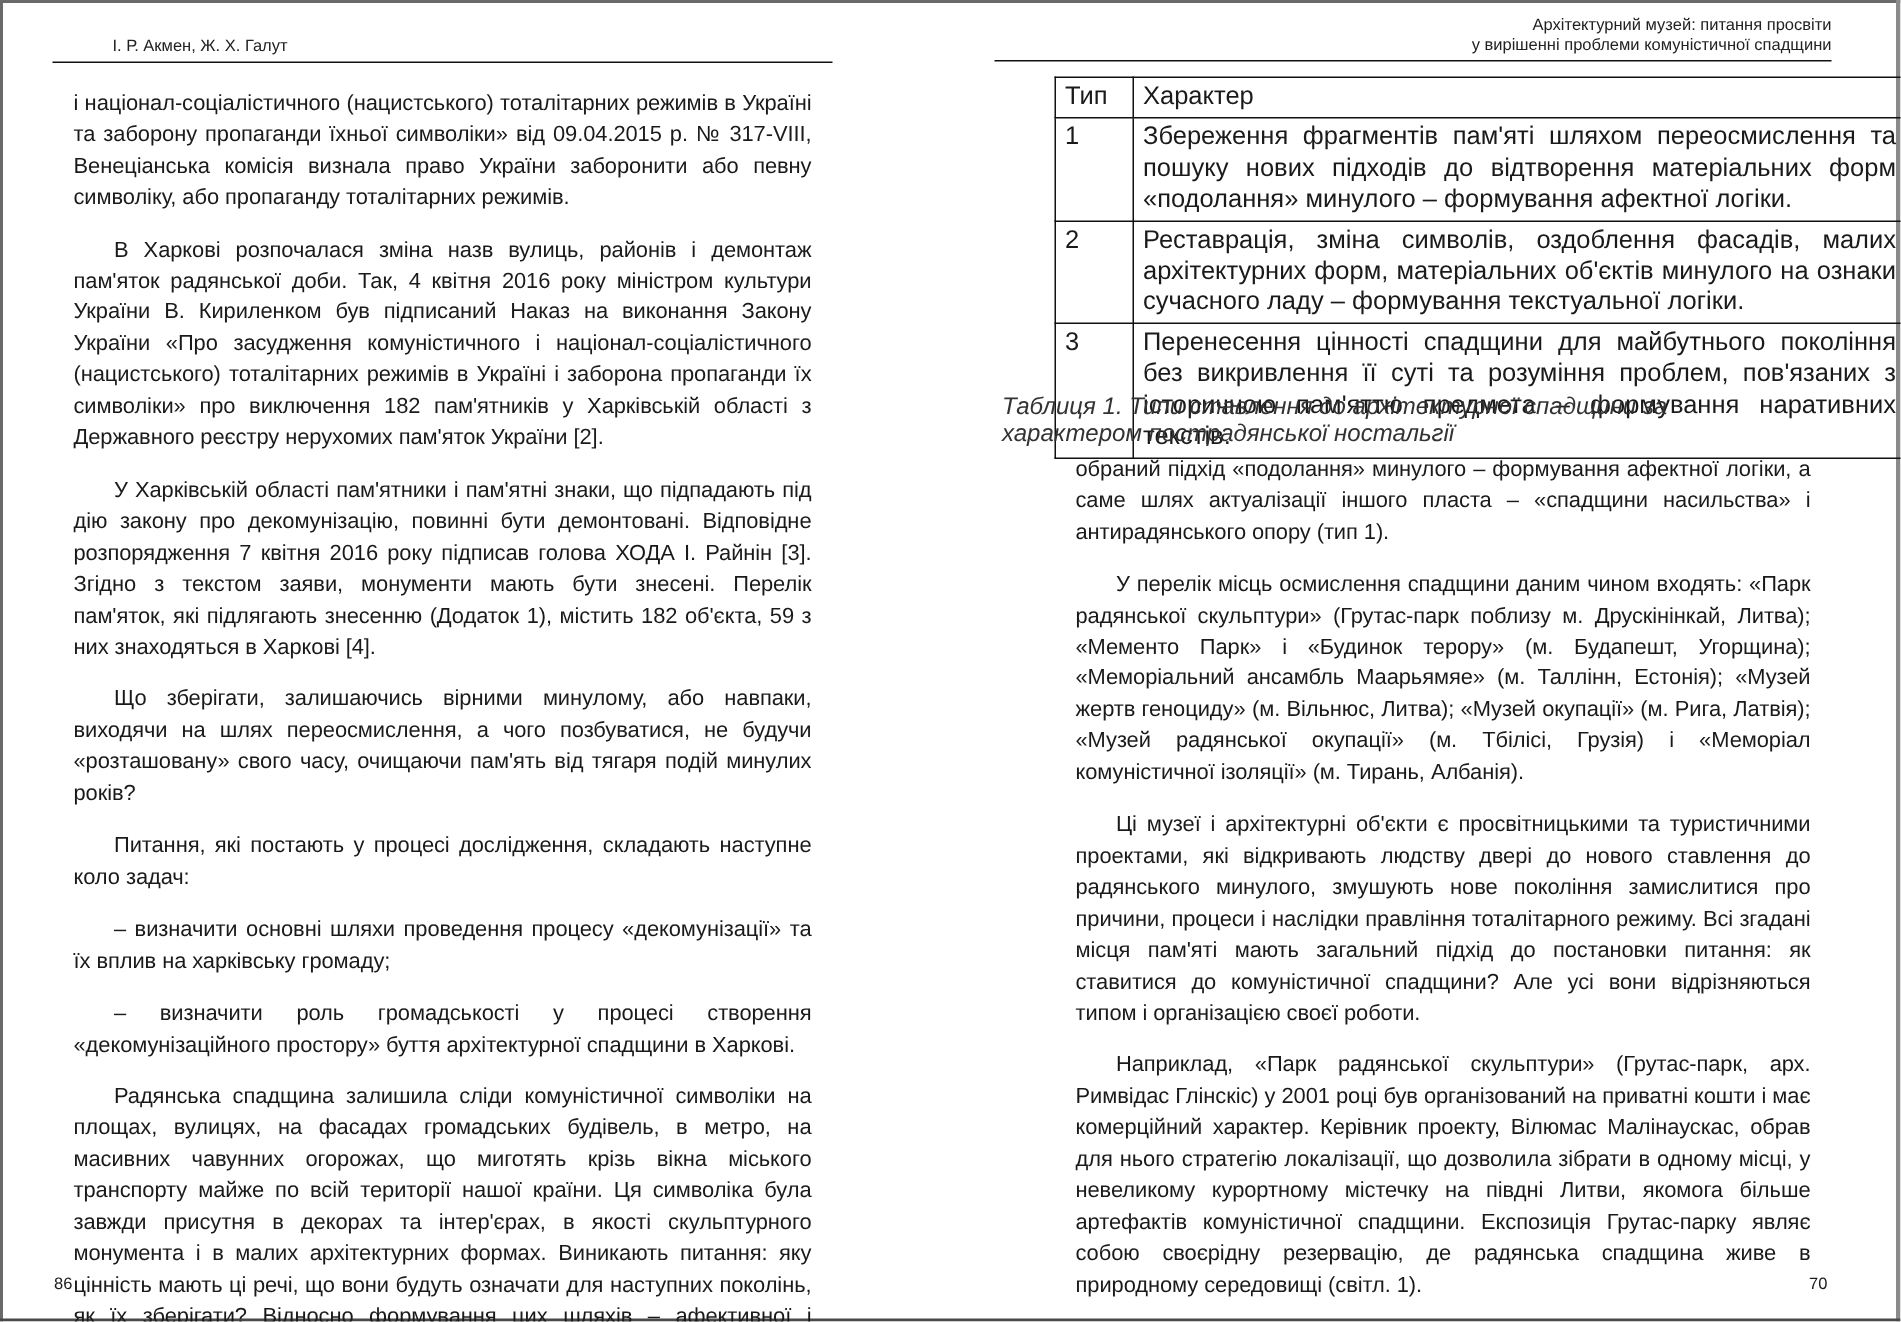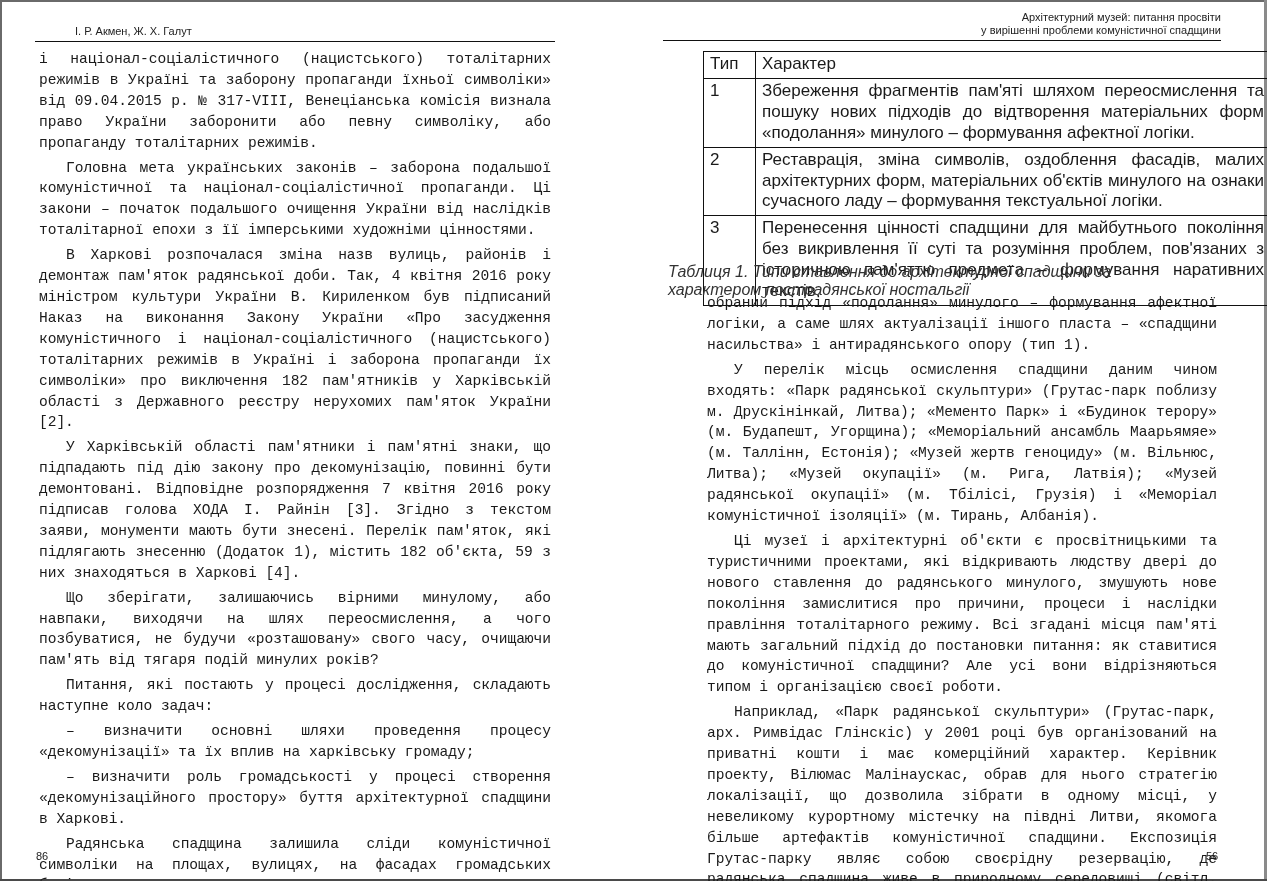--- a/index.html
+++ b/index.html
@@ -21,21 +21,21 @@
   }
   .rh-left { left: 35px; top: 25px; margin-left: 40px; }
   .rule { position: absolute; height: 1px; background: #111; }
   .rule-left { left: 35px; top: 41px; width: 520px; }
 
   .body-text {
     position: absolute; font-size: 14.6px; line-height: 20.9px; text-align: justify;
     letter-spacing: -0.05px;
   }
   .bt-left { left: 35px; top: 45px; width: 520px; }
-  .body-text p { margin: 4px; text-indent: 27px; font-family: Liberation Mono, monospace; }
+  .body-text p { margin: 14px; text-indent: 27px; }
   .body-text p.noindent { text-indent: 0; }
 
   .page-num { position: absolute; font-size: 11px; top: 850px; }
   .pn-left { left: 36px; }
   .pn-right { left: 1206px; }
 
   table.types {
     position: absolute; left: 703px; top: 51px; width: 567px;
     border-collapse: collapse; font-size: 17px; line-height: 20.9px;
   }
@@ -55,21 +55,20 @@
 <div class="frame-top"></div>
 <div class="frame-left"></div>
 <div class="frame-right"></div>
 <div class="frame-bottom"></div>
 
 <div class="running-head rh-left">І. Р. Акмен, Ж. Х. Галут</div>
 <div class="rule rule-left"></div>
 
 <div class="body-text bt-left">
   <p class="noindent">і націонал-соціалістичного (нацистського) тоталітарних режимів в Україні та заборону пропаганди їхньої символіки» від 09.04.2015 р. № 317-VIII, Венеціанська комісія визнала право України заборонити або певну символіку, або пропаганду тоталітарних режимів.</p>
-  <p>Головна мета українських законів – заборона подальшої комуністичної та націонал-соціалістичної пропаганди. Ці закони – початок подальшого очищення України від наслідків тоталітарної епохи з її імперськими художніми цінностями.</p>
   <p>В Харкові розпочалася зміна назв вулиць, районів і демонтаж пам'яток радянської доби. Так, 4 квітня 2016 року міністром культури України В. Кириленком був підписаний Наказ на виконання Закону України «Про засудження комуністичного і націонал-соціалістичного (нацистського) тоталітарних режимів в Україні і заборона пропаганди їх символіки» про виключення 182 пам'ятників у Харківській області з Державного реєстру нерухомих пам'яток України [2].</p>
   <p>У Харківській області пам'ятники і пам'ятні знаки, що підпадають під дію закону про декомунізацію, повинні бути демонтовані. Відповідне розпорядження 7 квітня 2016 року підписав голова ХОДА І. Райнін [3]. Згідно з текстом заяви, монументи мають бути знесені. Перелік пам'яток, які підлягають знесенню (Додаток 1), містить 182 об'єкта, 59 з них знаходяться в Харкові [4].</p>
   <p>Що зберігати, залишаючись вірними минулому, або навпаки, виходячи на шлях переосмислення, а чого позбуватися, не будучи «розташовану» свого часу, очищаючи пам'ять від тягаря подій минулих років?</p>
   <p>Питання, які постають у процесі дослідження, складають наступне коло задач:</p>
   <p>– визначити основні шляхи проведення процесу «декомунізації» та їх вплив на харківську громаду;</p>
   <p>– визначити роль громадськості у процесі створення «декомунізаційного простору» буття архітектурної спадщини в Харкові.</p>
   <p>Радянська спадщина залишила сліди комуністичної символіки на площах, вулицях, на фасадах громадських будівель, в метро, на масивних чавунних огорожах, що миготять крізь вікна міського транспорту майже по всій території нашої країни. Ця символіка була завжди присутня в декорах та інтер'єрах, в якості скульптурного монумента і в малих архітектурних формах. Виникають питання: яку цінність мають ці речі, що вони будуть означати для наступних поколінь, як їх зберігати? Відносно формування цих шляхів – афективної і текстуальної логіки, ми можемо виділити наступні типи ностальгії (табл. 1).</p>
 
 </div>
 
@@ -104,13 +103,13 @@
 <div class="caption">Таблиця 1. Типи ставлення до архітектурної спадщини за характером пострадянської ностальгії</div>
 
 <div class="body-text" style="left:703px; top:289px; width:518px;">
   <p class="noindent">обраний підхід «подолання» минулого – формування афектної логіки, а саме шлях актуалізації іншого пласта – «спадщини насильства» і антирадянського опору (тип 1).</p>
   <p>У перелік місць осмислення спадщини даним чином входять: «Парк радянської скульптури» (Грутас-парк поблизу м. Друскінінкай, Литва); «Мементо Парк» і «Будинок терору» (м. Будапешт, Угорщина); «Меморіальний ансамбль Маарьямяе» (м. Таллінн, Естонія); «Музей жертв геноциду» (м. Вільнюс, Литва); «Музей окупації» (м. Рига, Латвія); «Музей радянської окупації» (м. Тбілісі, Грузія) і «Меморіал комуністичної ізоляції» (м. Тирань, Албанія).</p>
   <p>Ці музеї і архітектурні об'єкти є просвітницькими та туристичними проектами, які відкривають людству двері до нового ставлення до радянського минулого, змушують нове покоління замислитися про причини, процеси і наслідки правління тоталітарного режиму. Всі згадані місця пам'яті мають загальний підхід до постановки питання: як ставитися до комуністичної спадщини? Але усі вони відрізняються типом і організацією своєї роботи.</p>
   <p>Наприклад, «Парк радянської скульптури» (Грутас-парк, арх. Римвідас Глінскіс) у 2001 році був організований на приватні кошти і має комерційний характер. Керівник проекту, Вілюмас Малінаускас, обрав для нього стратегію локалізації, що дозволила зібрати в одному місці, у невеликому курортному містечку на півдні Литви, якомога більше артефактів комуністичної спадщини. Експозиція Грутас-парку являє собою своєрідну резервацію, де радянська спадщина живе в природному середовищі (світл. 1).</p>
   <p>У цьому парку можна побачити понад 100 скульптур політичних лідерів СРСР на повен зріст. Вони символізують собою комічно гіперболізоване возвеличення культу радянської політики. Також у Грутас-парку можна відвідати розташовану тут картинну галерею, музеї, експозиції яких відображають радянську пропагандистську машину, що від народження до смерті чинила сильний вплив на суспільство того часу. Завдяки розкиданим</p>
 </div>
 
-<div class="page-num pn-right">56</div>
+<div class="page-num pn-right">70</div>
 
 </body></html>

